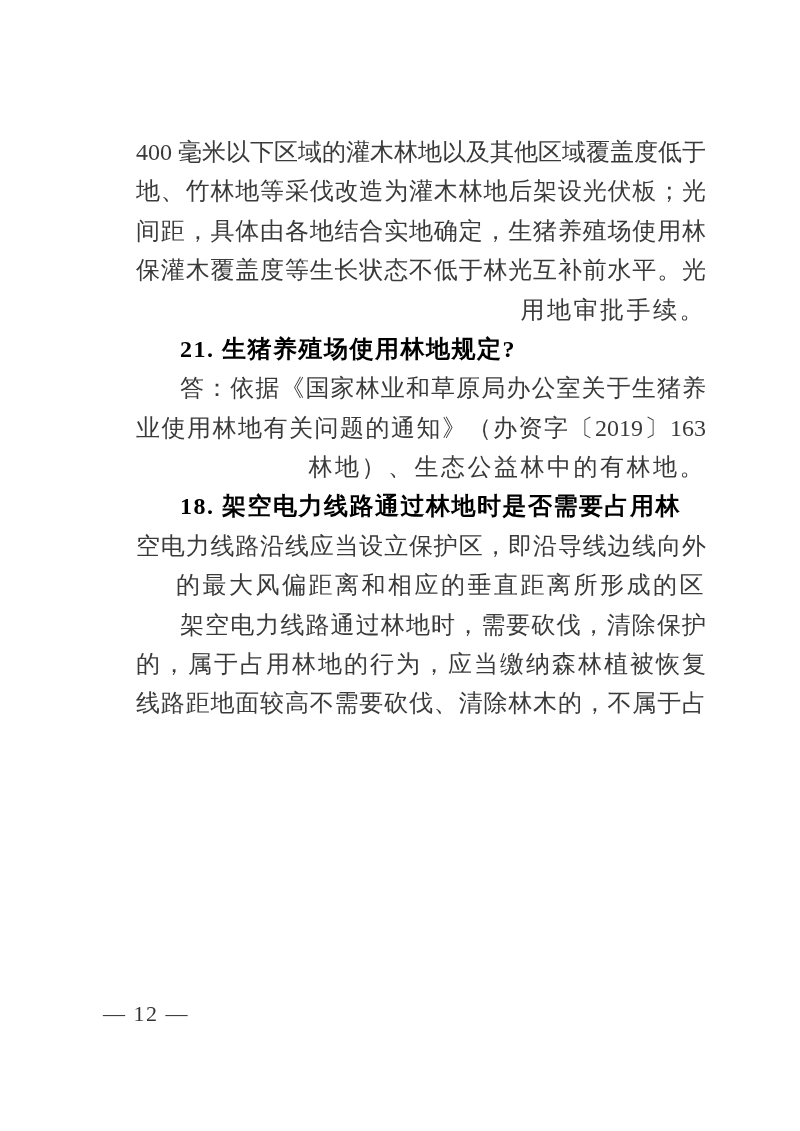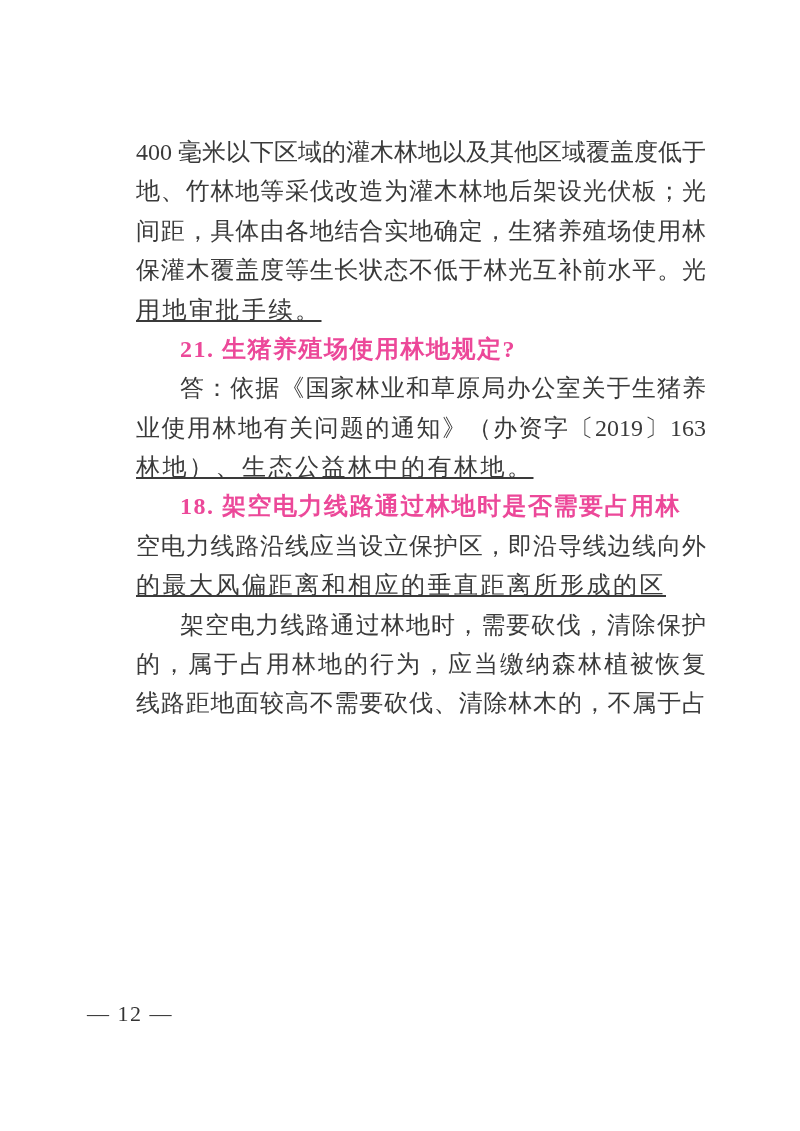--- a/index.html
+++ b/index.html
@@ -38,35 +38,34 @@
     text-align: justify;
     text-align-last: justify;
     text-justify: inter-character;
   }
   
   .ind {
     text-indent: 44px;
   }
   
   .left {
-    text-align: left;
+    text-align: right;
     letter-spacing: 2.5px;
-    text-decoration: underline;
   }
   
   .head {
     font-weight: bold;
-    color: #ec4899;
+    color: #000000;
     letter-spacing: 1.5px;
     text-indent: 44px;
     text-align: left;
   }
   .footer {
     position: absolute;
-    left: 87px;
+    left: 103px;
     top: 1001px;
     font-size: 22px;
     line-height: 26px;
     color: #333333;
     letter-spacing: 1.5px;
   }
 </style>
 </head>
 <body>
 

